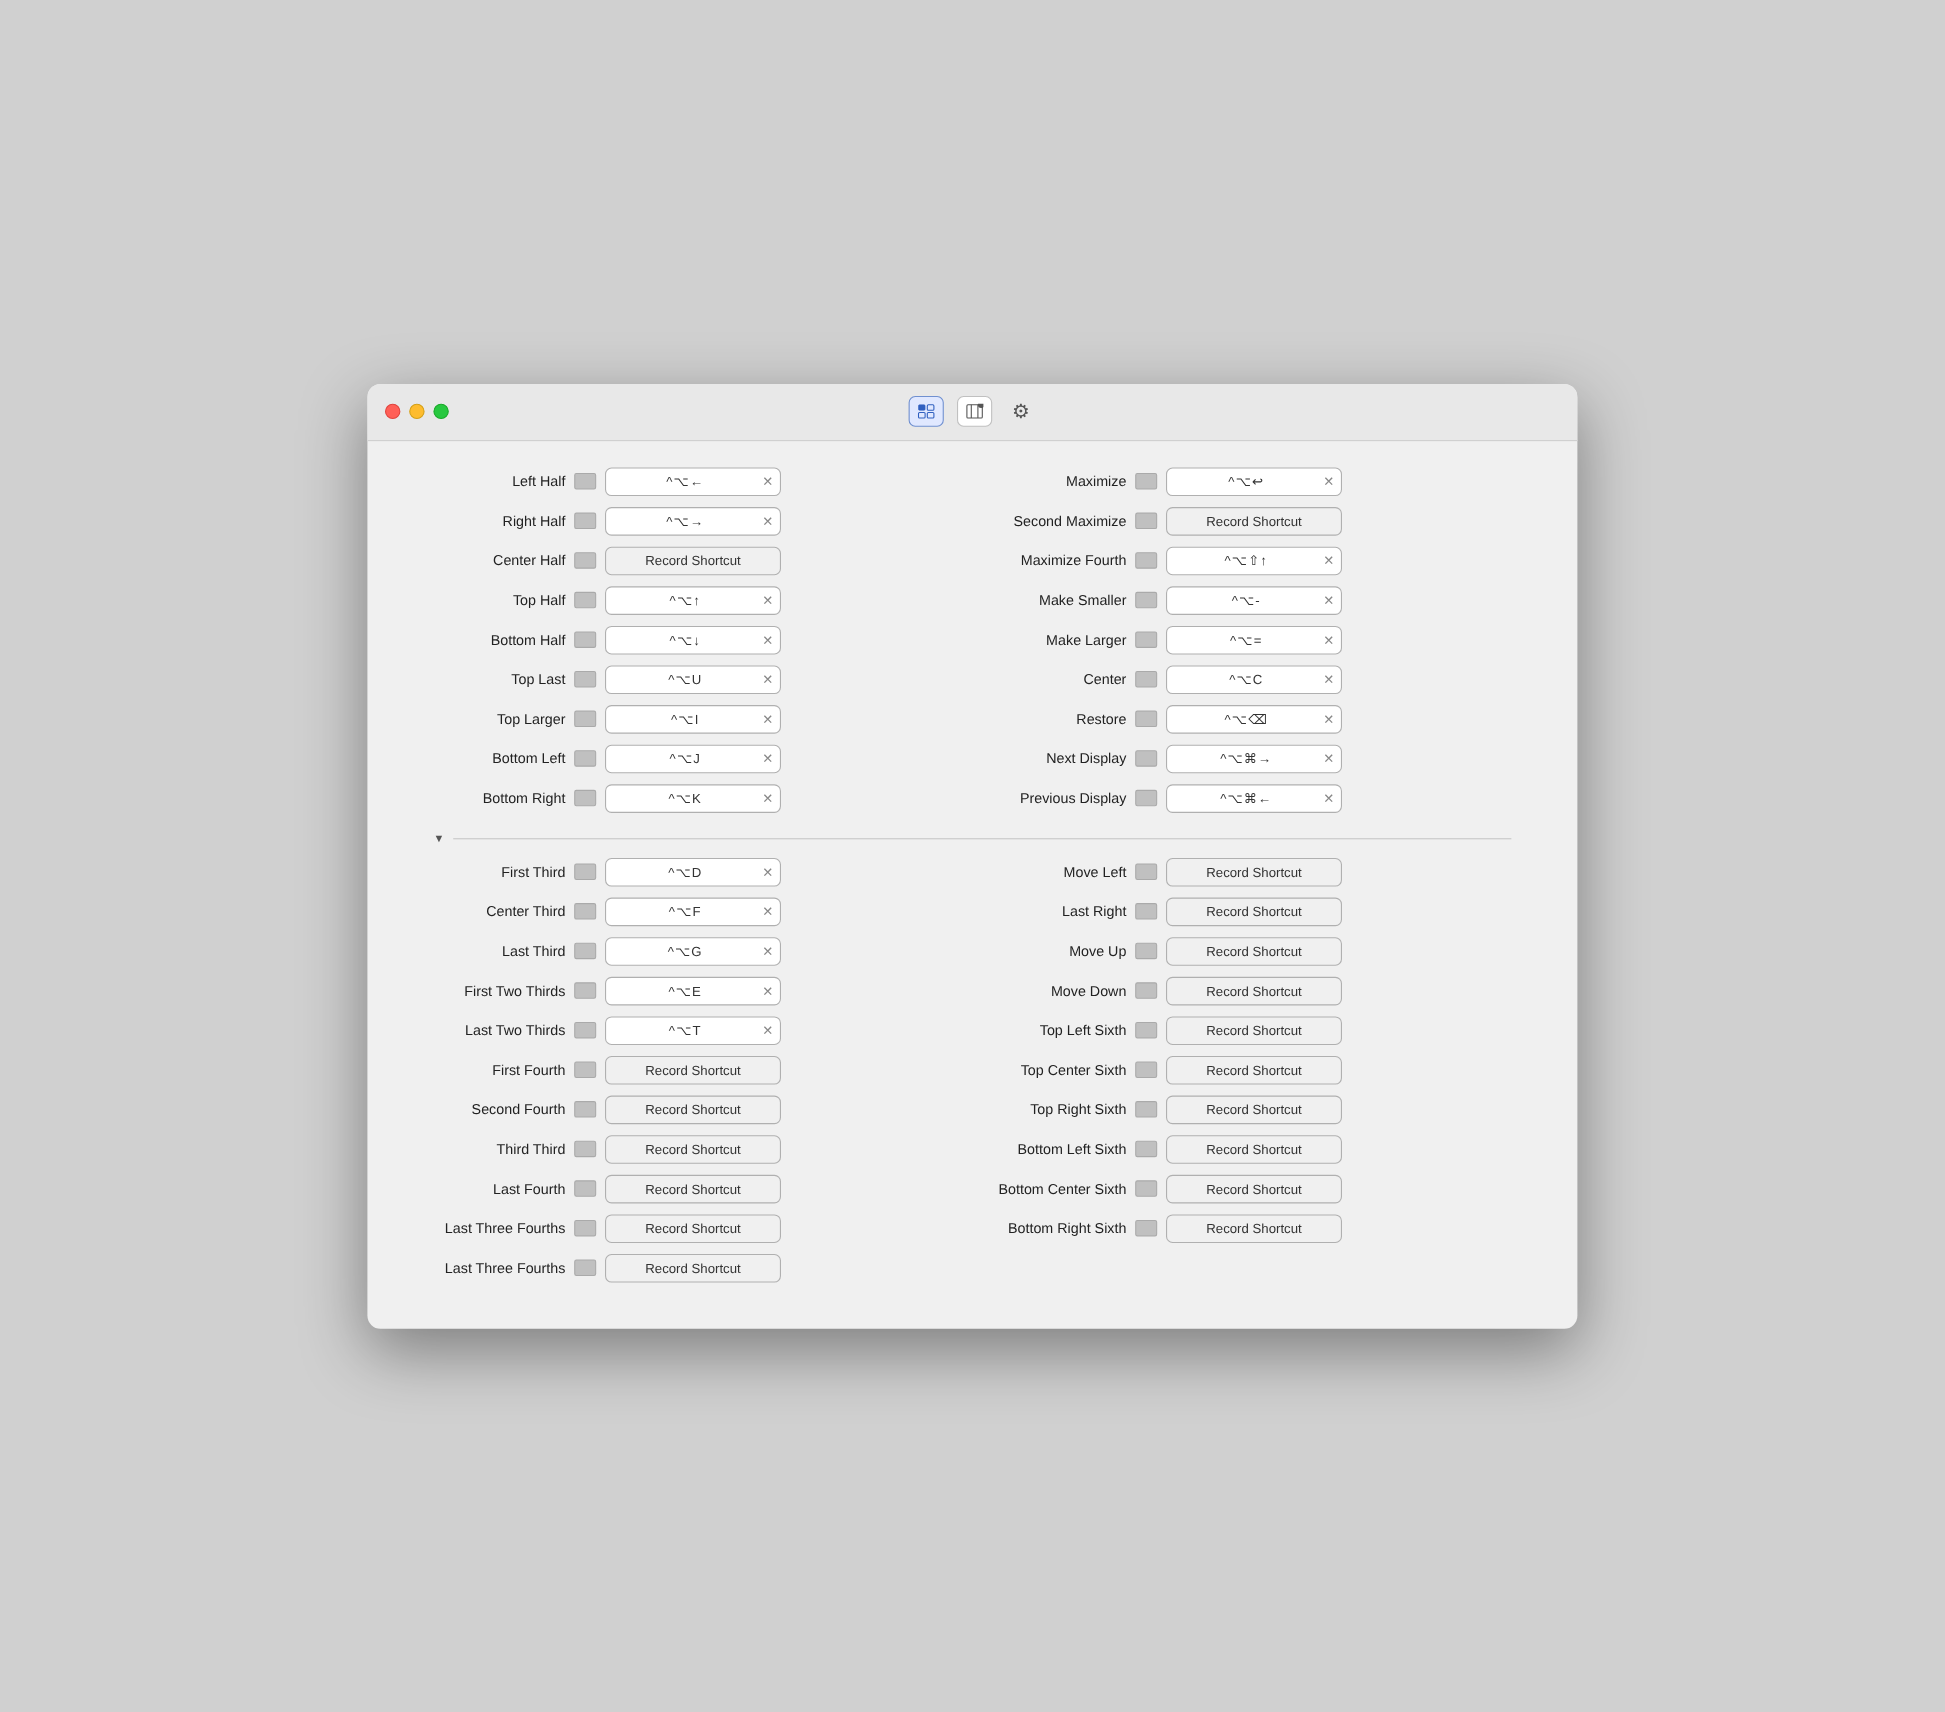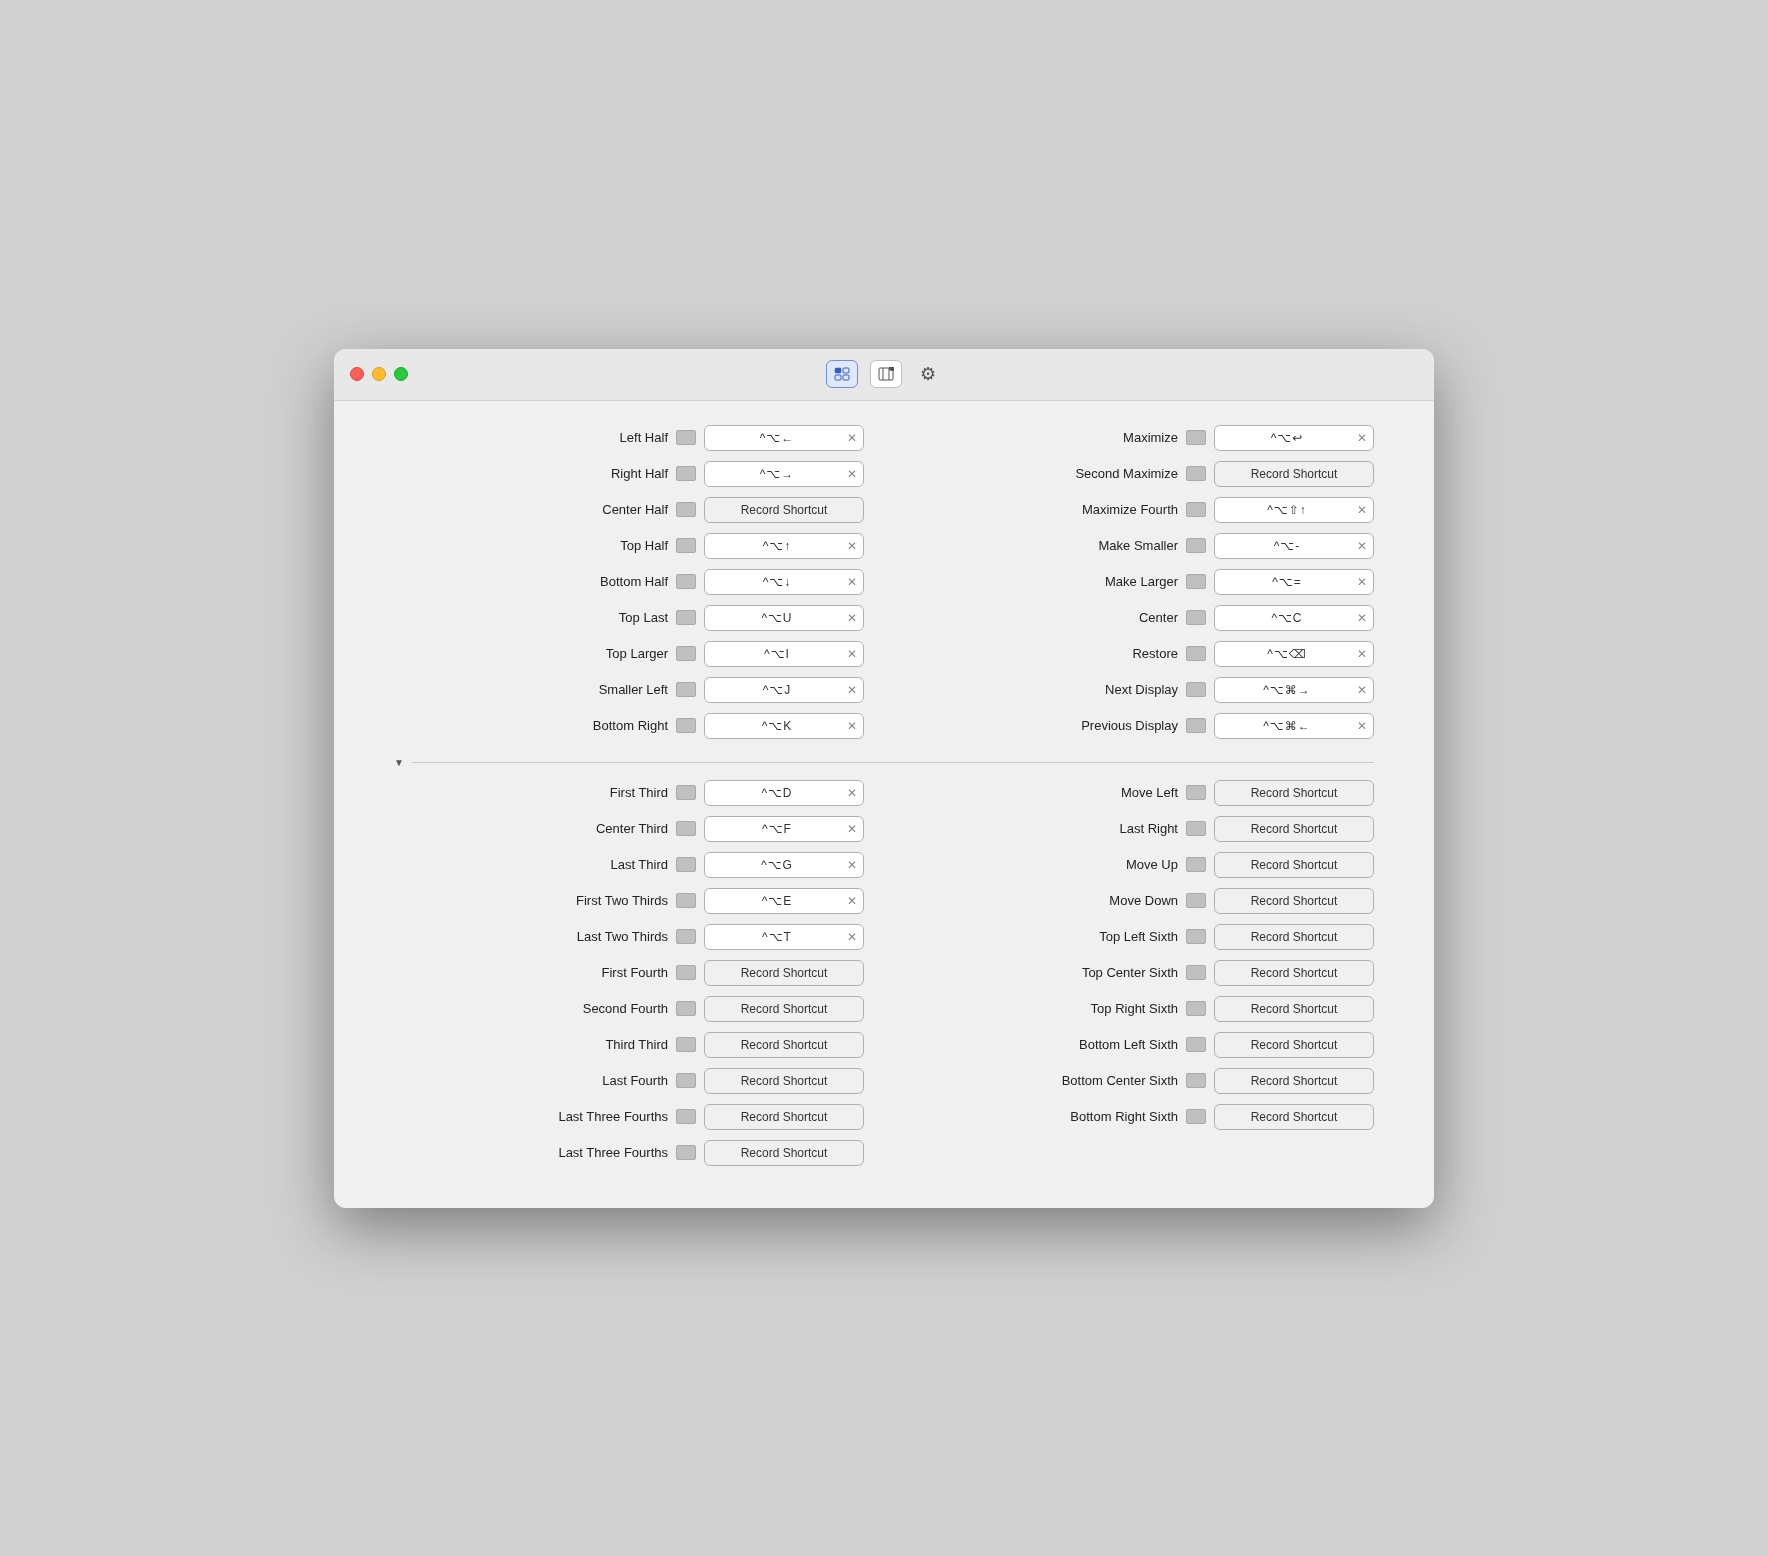--- a/index.html
+++ b/index.html
@@ -82,21 +82,21 @@
       overflow-y: auto;
     }
     .two-col {
       display: grid;
       grid-template-columns: 1fr 1fr;
       gap: 0 40px;
     }
     .shortcut-row {
       display: flex;
       align-items: center;
-      justify-content: flex-end;
+      justify-content: flex-start;
       margin-bottom: 10px;
       gap: 8px;
     }
     .shortcut-label {
       font-size: 13px;
       color: #222;
       text-align: right;
       min-width: 120px;
       flex-shrink: 0;
     }
@@ -262,21 +262,21 @@
             </div>
             <div class="shortcut-row">
               <span class="shortcut-label">Top Larger</span>
               <div class="icon-btn" style="width: 20px; height: 15px; background: rgb(192, 192, 192); border: 1px solid rgb(170, 170, 170); border-radius: 2px; flex-shrink: 0;"></div>
               <div class="shortcut-field">
                 <span class="keys">^⌥I</span>
                 <span class="clear-btn">✕</span>
               </div>
             </div>
             <div class="shortcut-row">
-              <span class="shortcut-label">Smaller Left</span>
+              <span class="shortcut-label">Bottom Left</span>
               <div class="icon-btn" style="width: 20px; height: 15px; background: rgb(192, 192, 192); border: 1px solid rgb(170, 170, 170); border-radius: 2px; flex-shrink: 0;"></div>
               <div class="shortcut-field">
                 <span class="keys">^⌥J</span>
                 <span class="clear-btn">✕</span>
               </div>
             </div>
             <div class="shortcut-row">
               <span class="shortcut-label">Bottom Right</span>
               <div class="icon-btn" style="width: 20px; height: 15px; background: rgb(192, 192, 192); border: 1px solid rgb(170, 170, 170); border-radius: 2px; flex-shrink: 0;"></div>
               <div class="shortcut-field">

